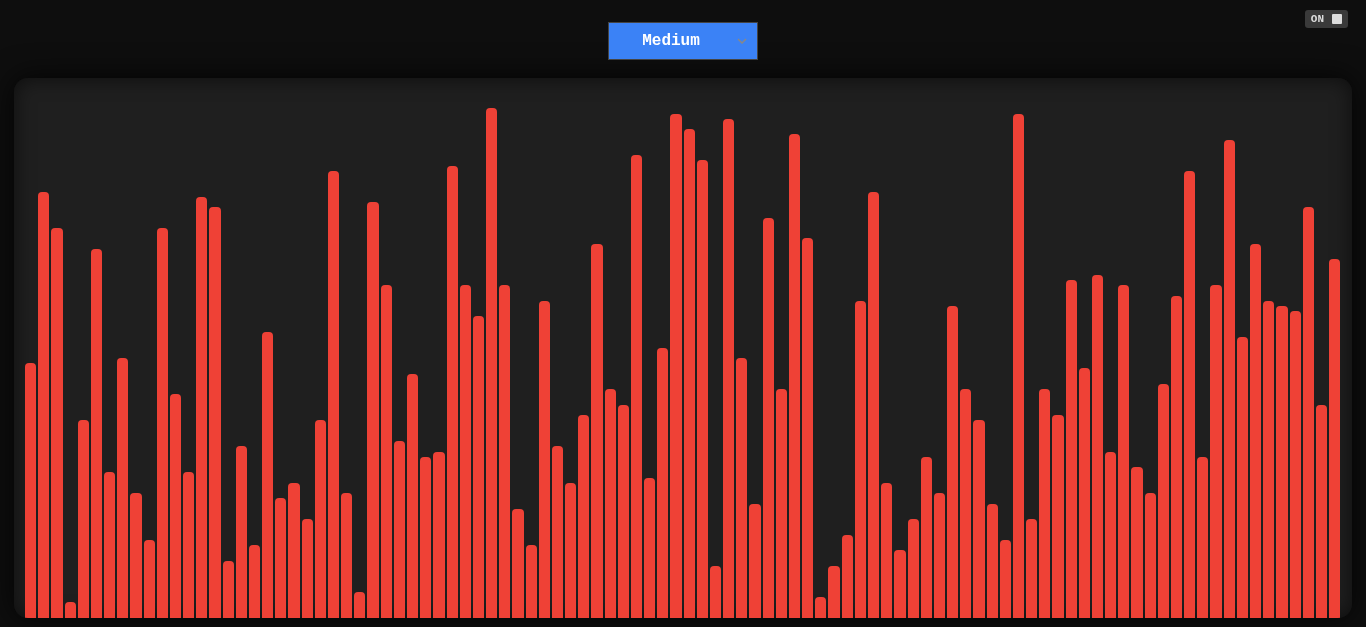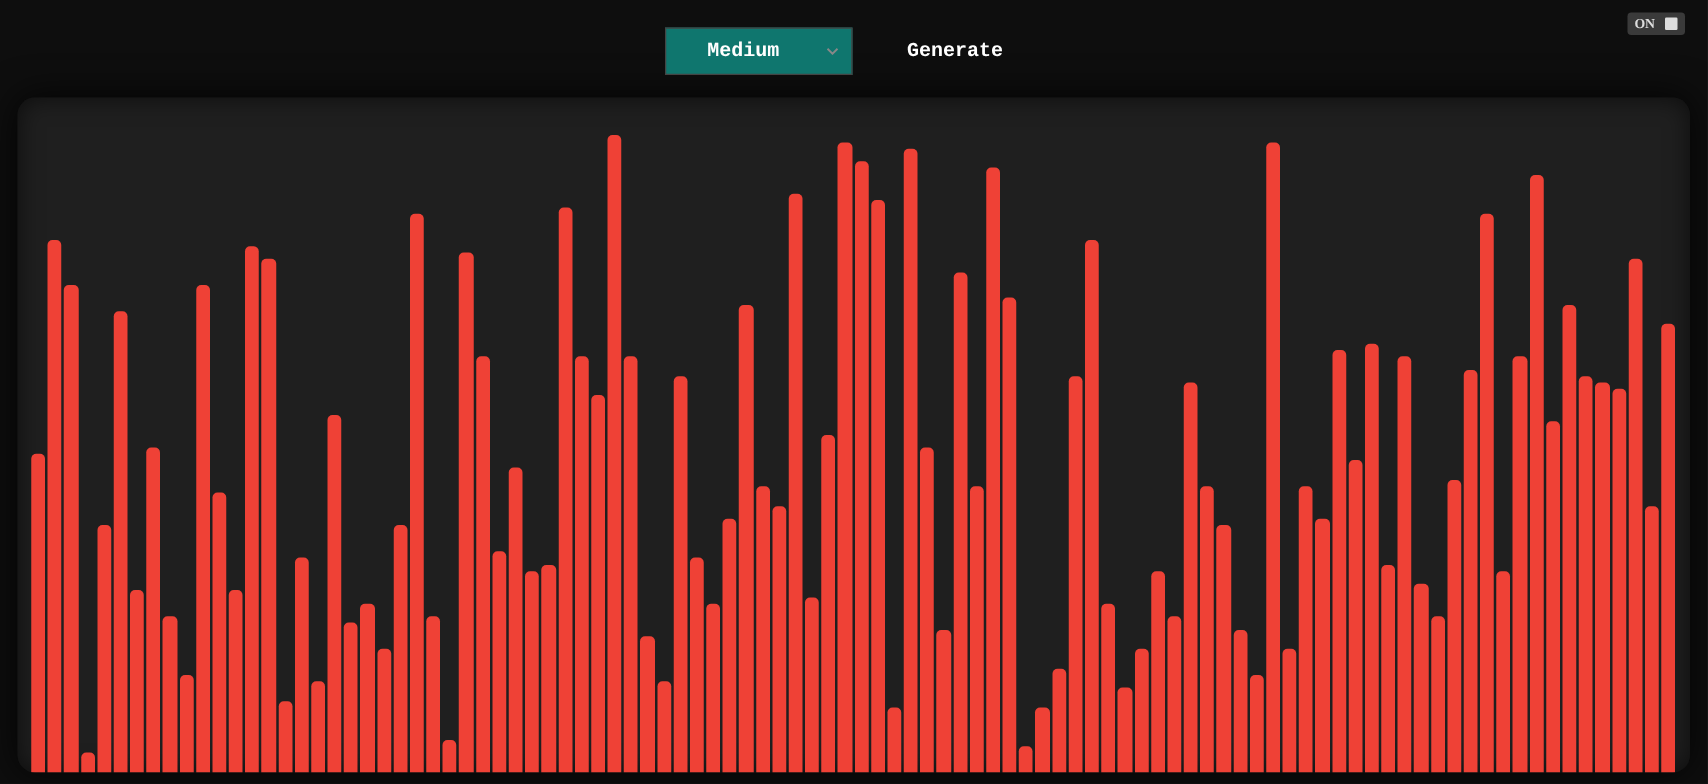--- a/index.html
+++ b/index.html
@@ -26,21 +26,21 @@
       color: #fff;
       font-family: 'Courier New', Courier, monospace;
       font-weight: bold;
       font-size: 16px;
       padding: 10px 32px;
       cursor: pointer;
     }
     .select-wrap {
       position: relative;
       border: 1px solid #444;
-      background: #0f766e;
+      background: #3b82f6;
       display: flex;
       align-items: center;
       height: 38px;
     }
     .select-wrap .label {
       color: #fff;
       font-family: 'Courier New', Courier, monospace;
       font-weight: bold;
       font-size: 16px;
       text-align: center;
@@ -67,21 +67,20 @@
       display: flex;
       align-items: center;
       background: #3a3a3a;
       border-radius: 3px;
       padding: 3px 6px;
       font-size: 11px;
       font-weight: bold;
       color: #ddd;
       gap: 8px;
       cursor: pointer;
-      font-family: Liberation Serif, serif;
     }
     .toggle .knob {
       width: 10px;
       height: 10px;
       background: #ddd;
       border-radius: 1px;
     }
 
     .stage {
       margin: 8px 14px 0 14px;
@@ -110,21 +109,20 @@
     <span class="label">Medium</span>
     <span class="chev">
       <svg width="10" height="6" viewBox="0 0 10 6" fill="none">
           <path d="M1 1l4 4 4-4" stroke-width="1.5"></path>
         </svg>
     </span>
   </div>
 
 
 
-  <button class="btn">Generate</button>
 </div>
 
 <div class="toggle">
   <span>ON</span>
   <span class="knob"></span>
 </div>
 
 <div class="stage" id="stage">
     <div class="bar" style="width: 11.18px; height: 254.8px; background: rgb(239, 65, 54);"></div>
     <div class="bar" style="width: 11.18px; height: 426.4px; background: rgb(239, 65, 54);"></div>

